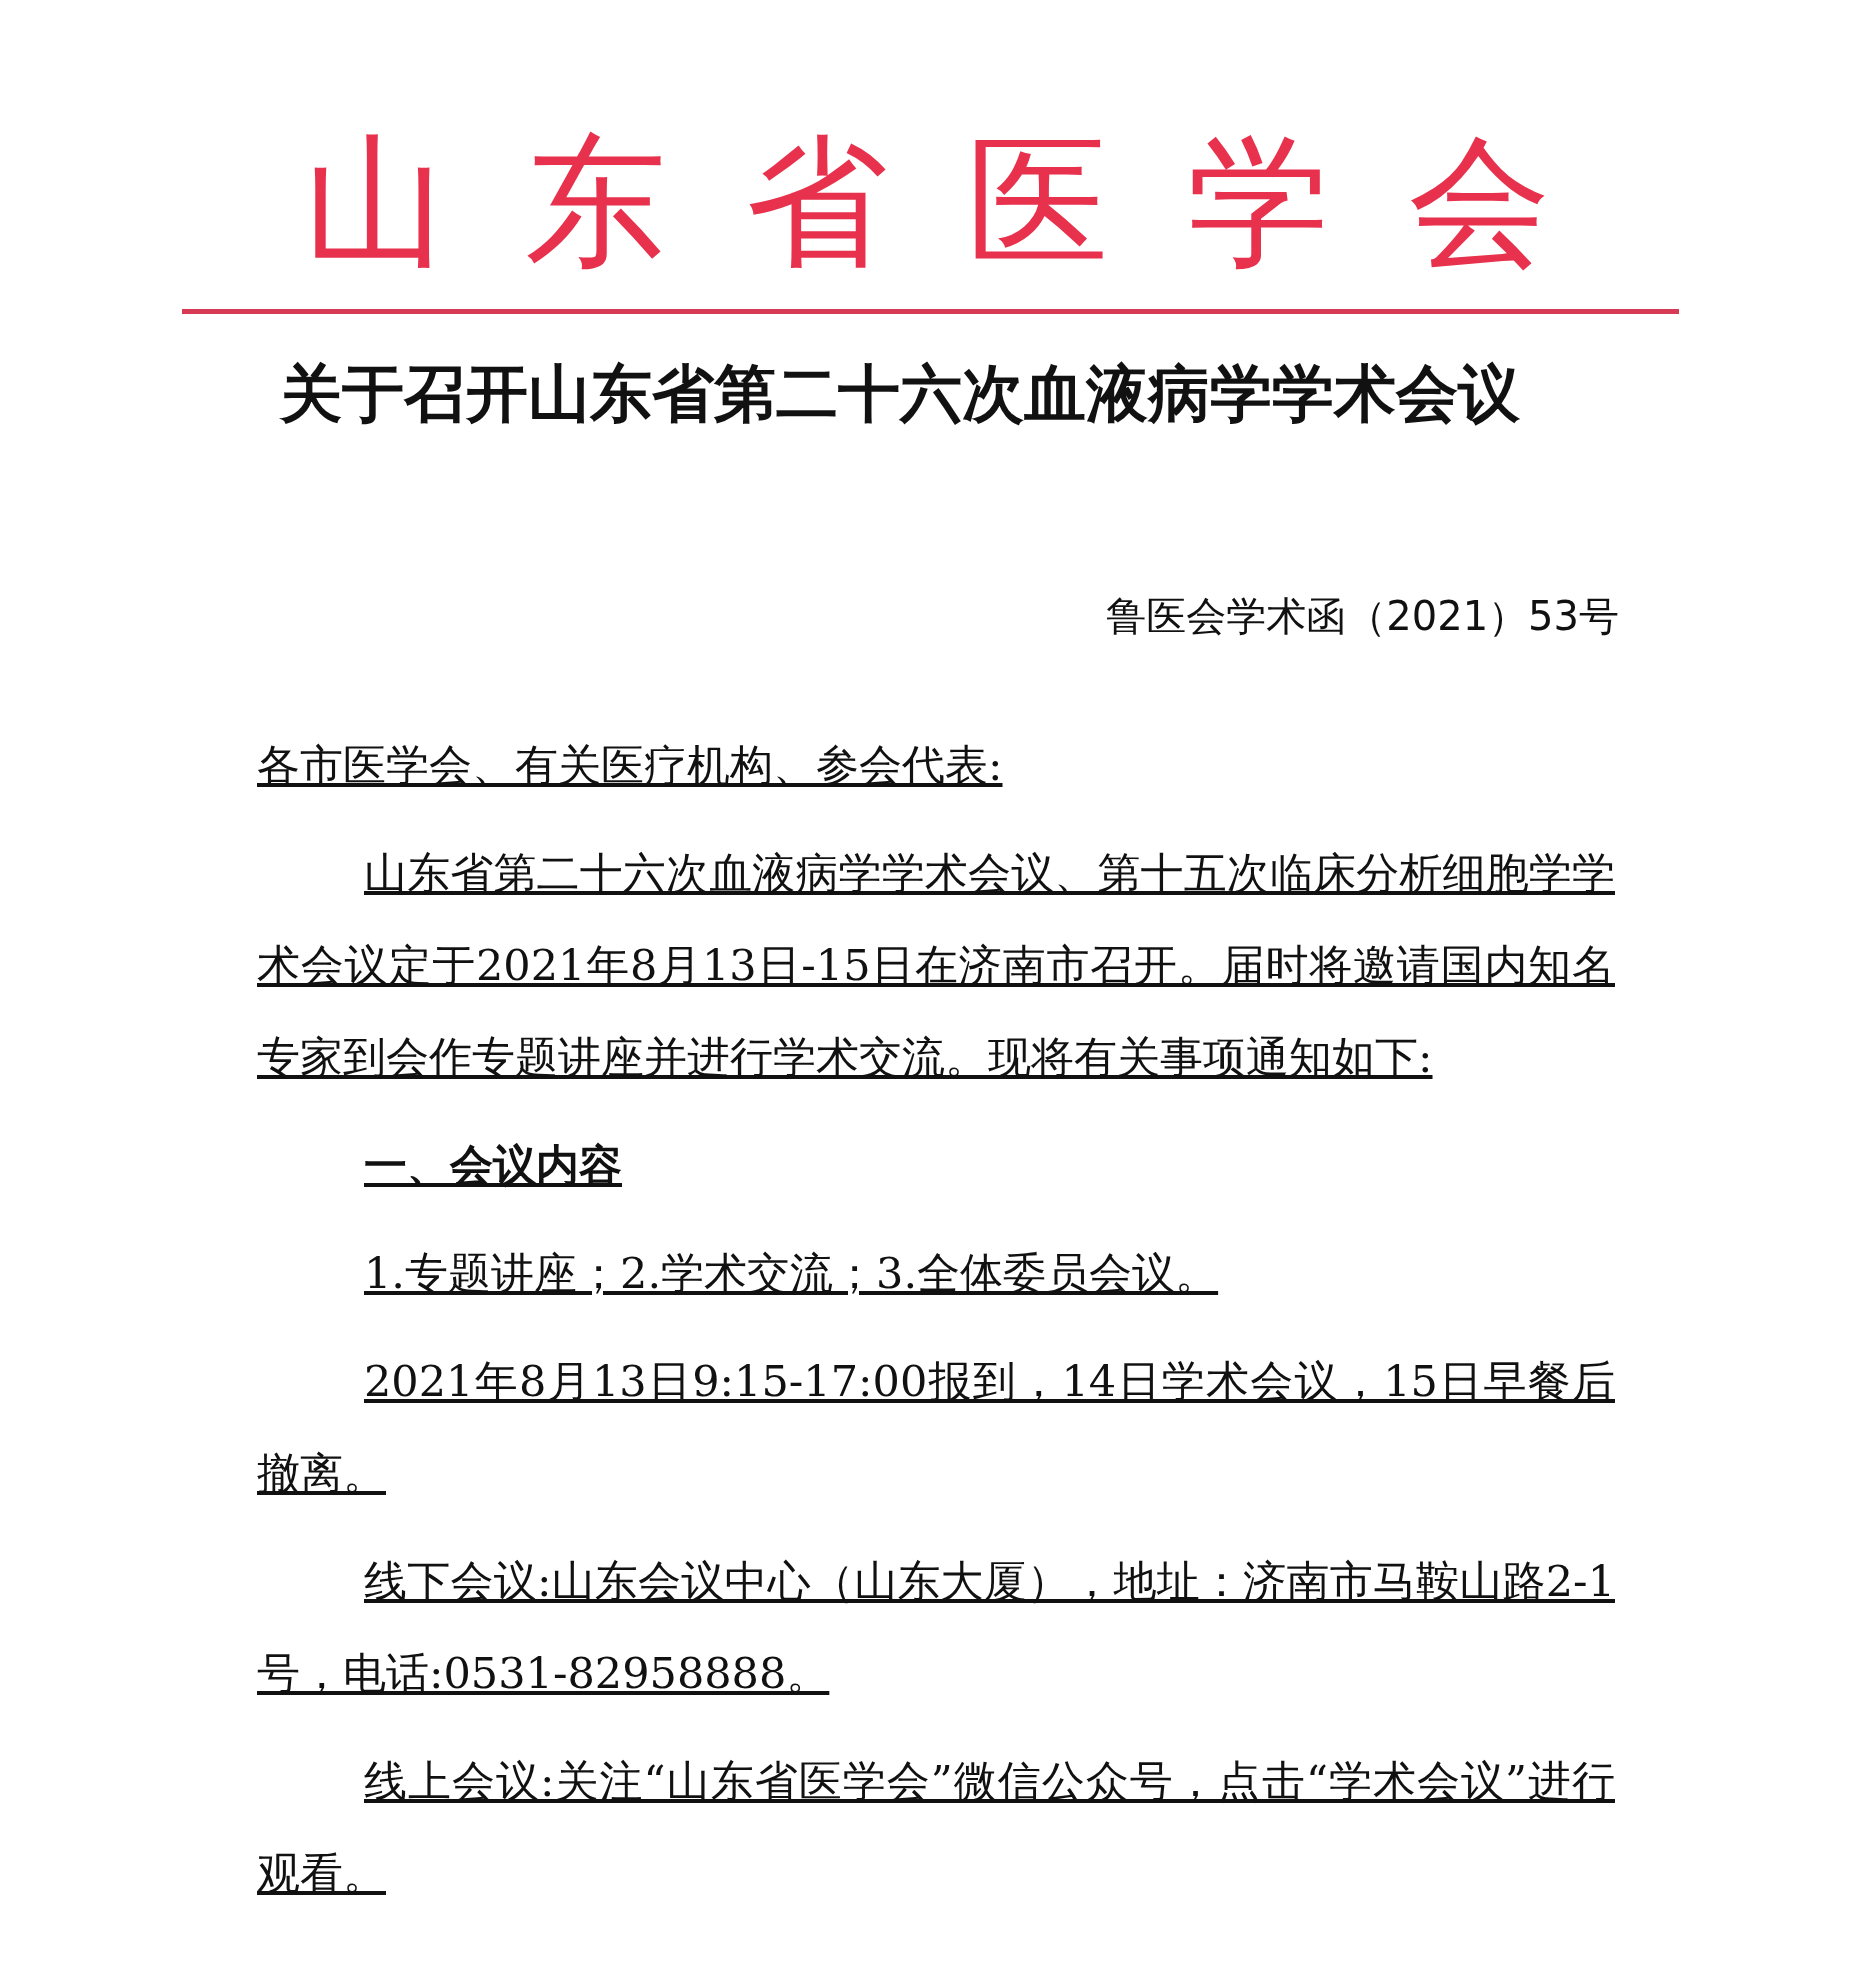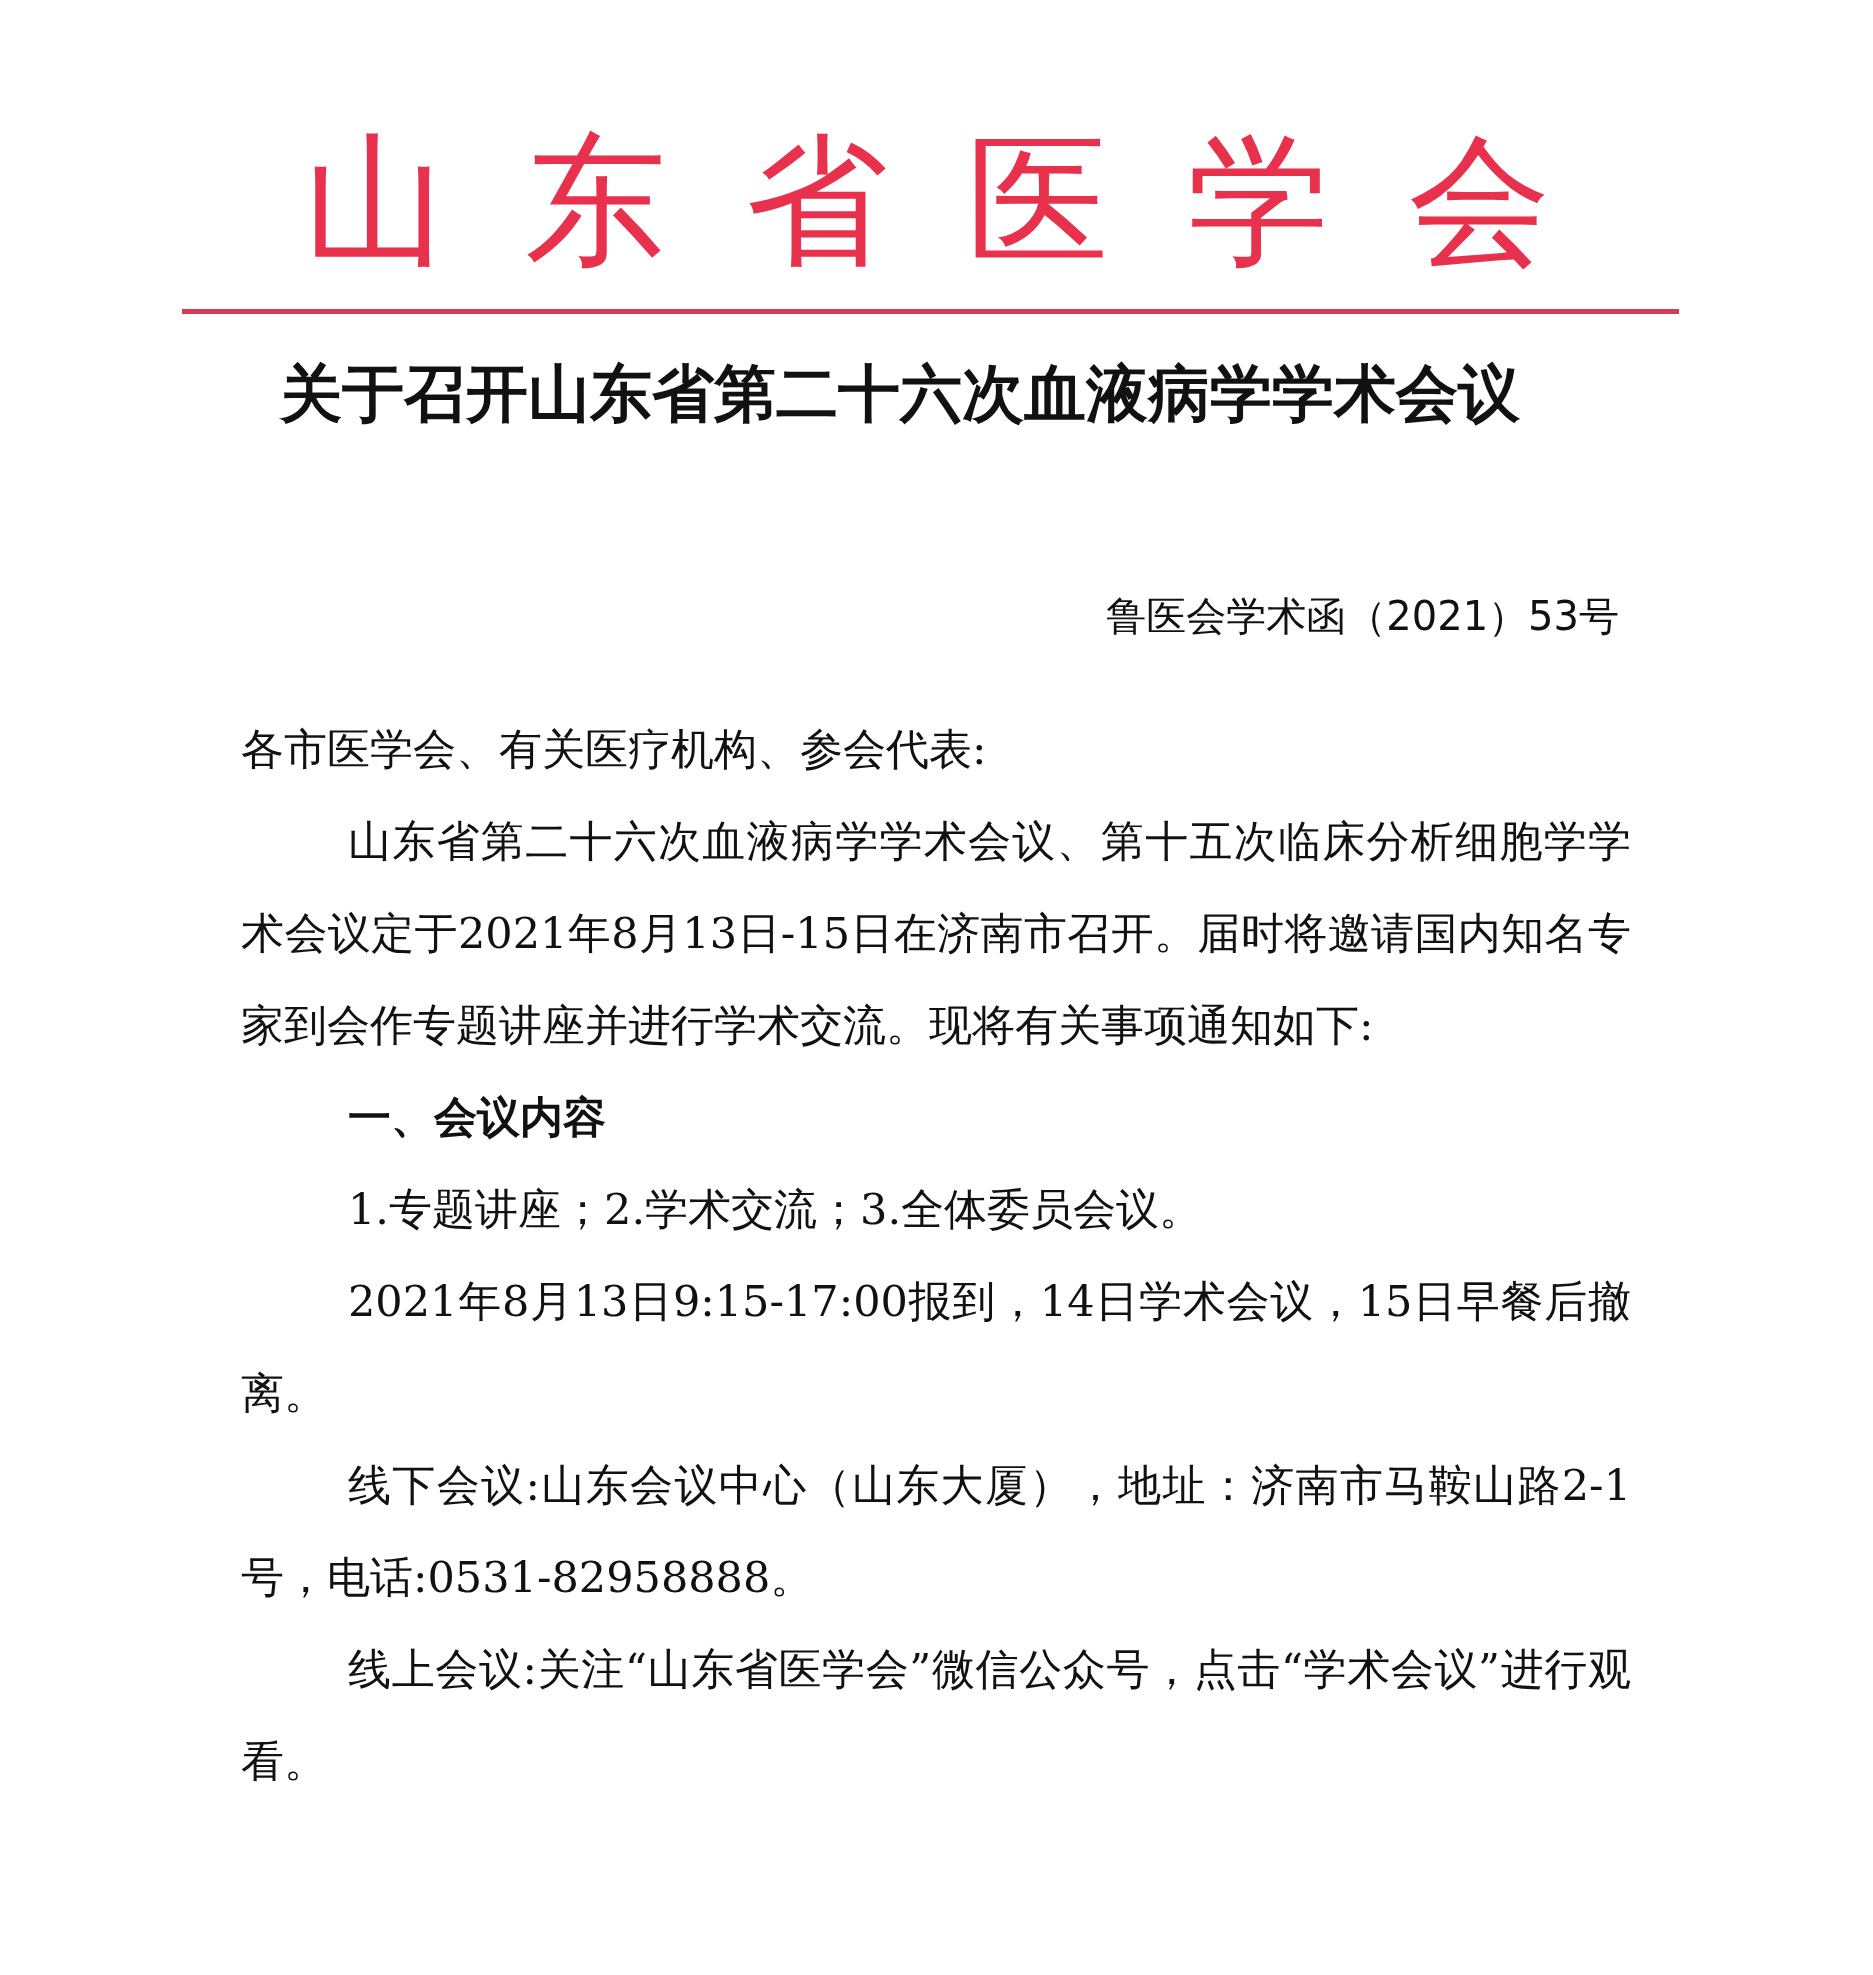--- a/index.html
+++ b/index.html
@@ -2,42 +2,42 @@
 <html style="font-size:6.3px"><head>
 <meta charset="utf-8">
 <style>
   html, body { margin: 0; padding: 0; background: #ffffff; }
   body {
     width: 1874px; height: 2658px; position: relative; overflow: hidden;
     font-family: "DejaVu Sans", "Liberation Sans", sans-serif; color: #111;
   }
   .masthead {
     position: absolute; left: 0; width: 1874px; top: 119px; text-align: center;
-    font-family: Liberation Serif, serif;
+    font-family: Liberation Sans, sans-serif;
     font-size: 142px; color: #e8324d; letter-spacing: 79px; line-height: 166px;
     padding-left: 59px; box-sizing: border-box;
   }
   .rule-top {
     position: absolute; left: 182px; width: 1497px; top: 309px; height: 4.7px;
     background: #d63a55;
   }
   .title {
     position: absolute; left: 0; width: 1800px; top: 348px; text-align: center;
     font-size: 62px; font-weight: bold; line-height: 91px; color: #111;
   }
   .docno {
     position: absolute; right: 255px; top: 591px;
     font-size: 40px; line-height: 51px;
   }
   .body {
     position: absolute; left: 241px; width: 1390px; top: 703px;
     font-size: 43px; line-height: 92px;
     font-family: "DejaVu Serif", "Liberation Serif", serif;
   }
-  .body p { margin: 0; text-align: justify; }
+  .body p { margin: 16px; text-align: justify; text-decoration: underline; }
   .indent { text-indent: 107px; }
   .h { font-weight: bold; font-family: "DejaVu Sans", "Liberation Sans", sans-serif; text-indent: 107px; }
 </style>
 </head>
 <body>
 
 <div class="masthead">山东省医学会</div>
 <div class="rule-top"></div>
 
 <div class="title">

